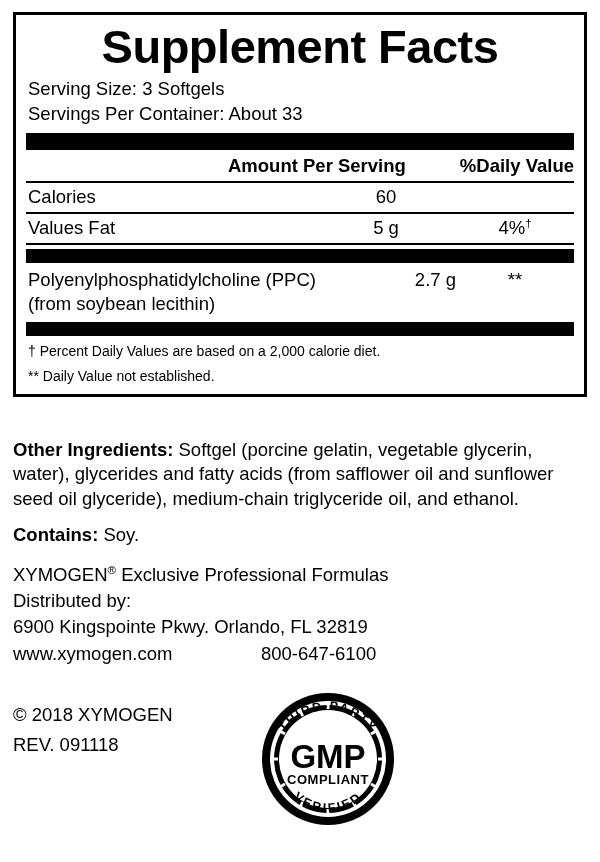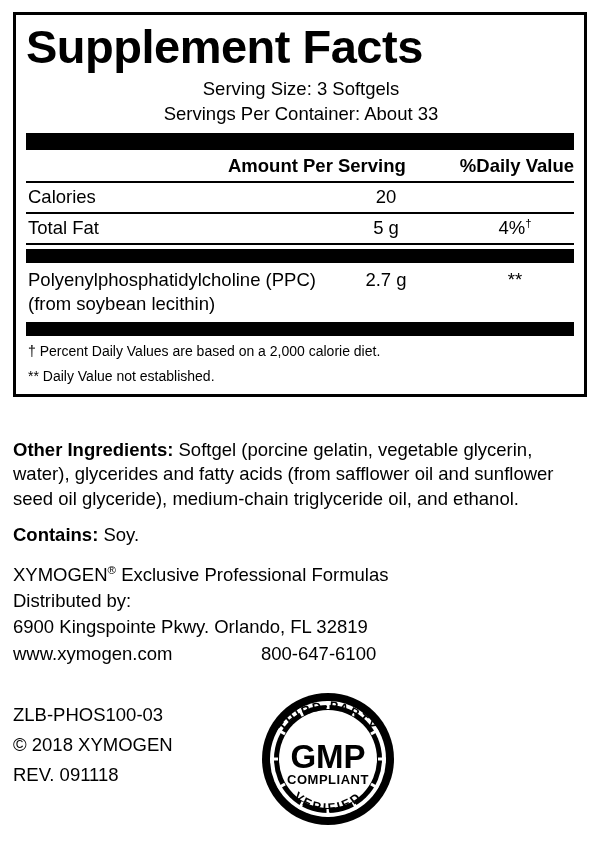--- a/index.html
+++ b/index.html
@@ -30,29 +30,28 @@
     width: 574px;
     box-sizing: border-box;
     border: 3px solid #000;
     padding: 6px 10px 8px 10px;
   }
   .sf-title {
     font-size: 47px;
     line-height: 1.02;
     font-weight: bold;
     letter-spacing: -0.5px;
-    text-align: left;
+    text-align: center;
     margin: 2px 0 6px 0;
     white-space: nowrap;
   }
   .sf-serving {
     font-size: 18.5px;
     line-height: 1.35;
     margin: 0 0 0 2px;
-    text-align: center;
   }
   .bar-thick {
     height: 17px;
     background: #000;
     margin-top: 6px;
   }
   .bar-med {
     height: 14px;
     background: #000;
     margin-top: 4px;
@@ -92,21 +91,21 @@
 
   .ppc-block {
     font-size: 18.5px;
     line-height: 1.3;
     padding: 5px 0 2px 2px;
     position: relative;
     min-height: 46px;
   }
   .ppc-line1 { display: flex; align-items: baseline; }
   .ppc-line1 .nm { flex: 1 1 auto; }
-  .ppc-line1 .amt { width: 140px; text-align: center; }
+  .ppc-line1 .amt { width: 140px; text-align: right; }
   .ppc-line1 .dv { width: 118px; text-align: center; }
   .ppc-line2 { padding-left: 0; }
 
   .footnotes {
     font-size: 14px;
     line-height: 1.35;
     padding: 6px 0 0 2px;
   }
 
   
@@ -169,27 +168,27 @@
 
     <div class="hdr-row">
       <div class="spacer"></div>
       <div class="amt-h">Amount Per Serving</div>
       <div class="dv-h">%Daily Value</div>
     </div>
     <div class="rule-thin"></div>
 
     <div class="sf-row">
       <div class="nm">Calories</div>
-      <div class="amt">20</div>
+      <div class="amt">60</div>
       <div class="dv"></div>
     </div>
     <div class="rule-thin"></div>
 
     <div class="sf-row">
-      <div class="nm">Total Fat</div>
+      <div class="nm">Values Fat</div>
       <div class="amt">5 g</div>
       <div class="dv"><span>4%</span><sup>†</sup></div>
     </div>
     <div class="rule-thin"></div>
 
     <div class="bar-med"></div>
 
     <div class="ppc-block">
       <div class="ppc-line1">
         <div class="nm">Polyenylphosphatidylcholine (PPC)</div>
@@ -216,21 +215,20 @@
       <div>6900 Kingspointe Pkwy. Orlando, FL 32819</div>
       <div class="two-col">
         <div class="c1">www.xymogen.com</div>
         <div class="c2">800-647-6100</div>
       </div>
     </div>
   </div>
 
   <div class="bottom">
     <div class="codes">
-      <div>ZLB-PHOS100-03</div>
       <div>© 2018 XYMOGEN</div>
       <div>REV. 091118</div>
     </div>
 
   </div>
 
   <div class="seal">
     <svg width="140" height="134" viewBox="0 0 140 134" xmlns="http://www.w3.org/2000/svg">
       <defs>
         <path id="arcTop" d="M 18,70 A 52,52 0 0 1 122,70" fill="none"></path>

